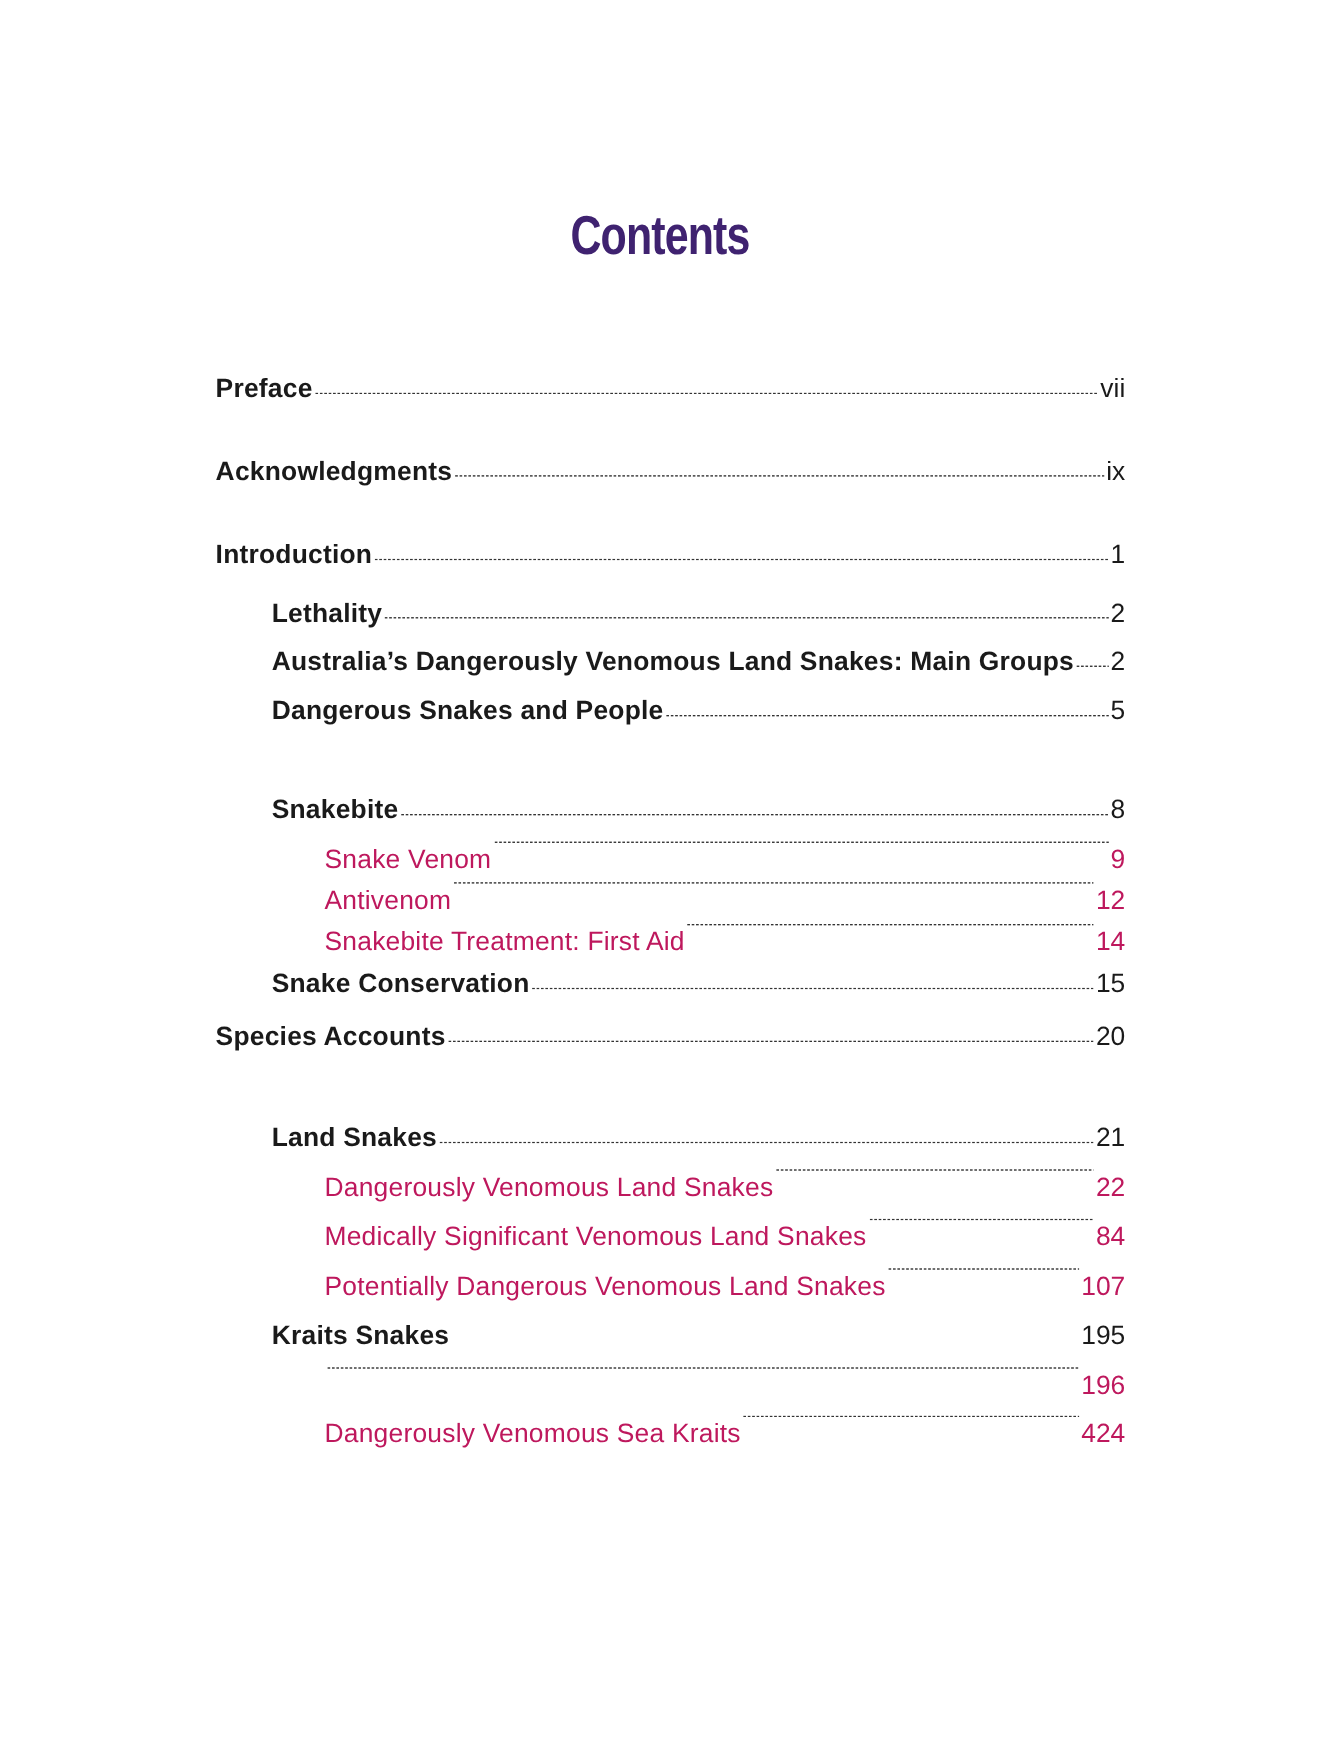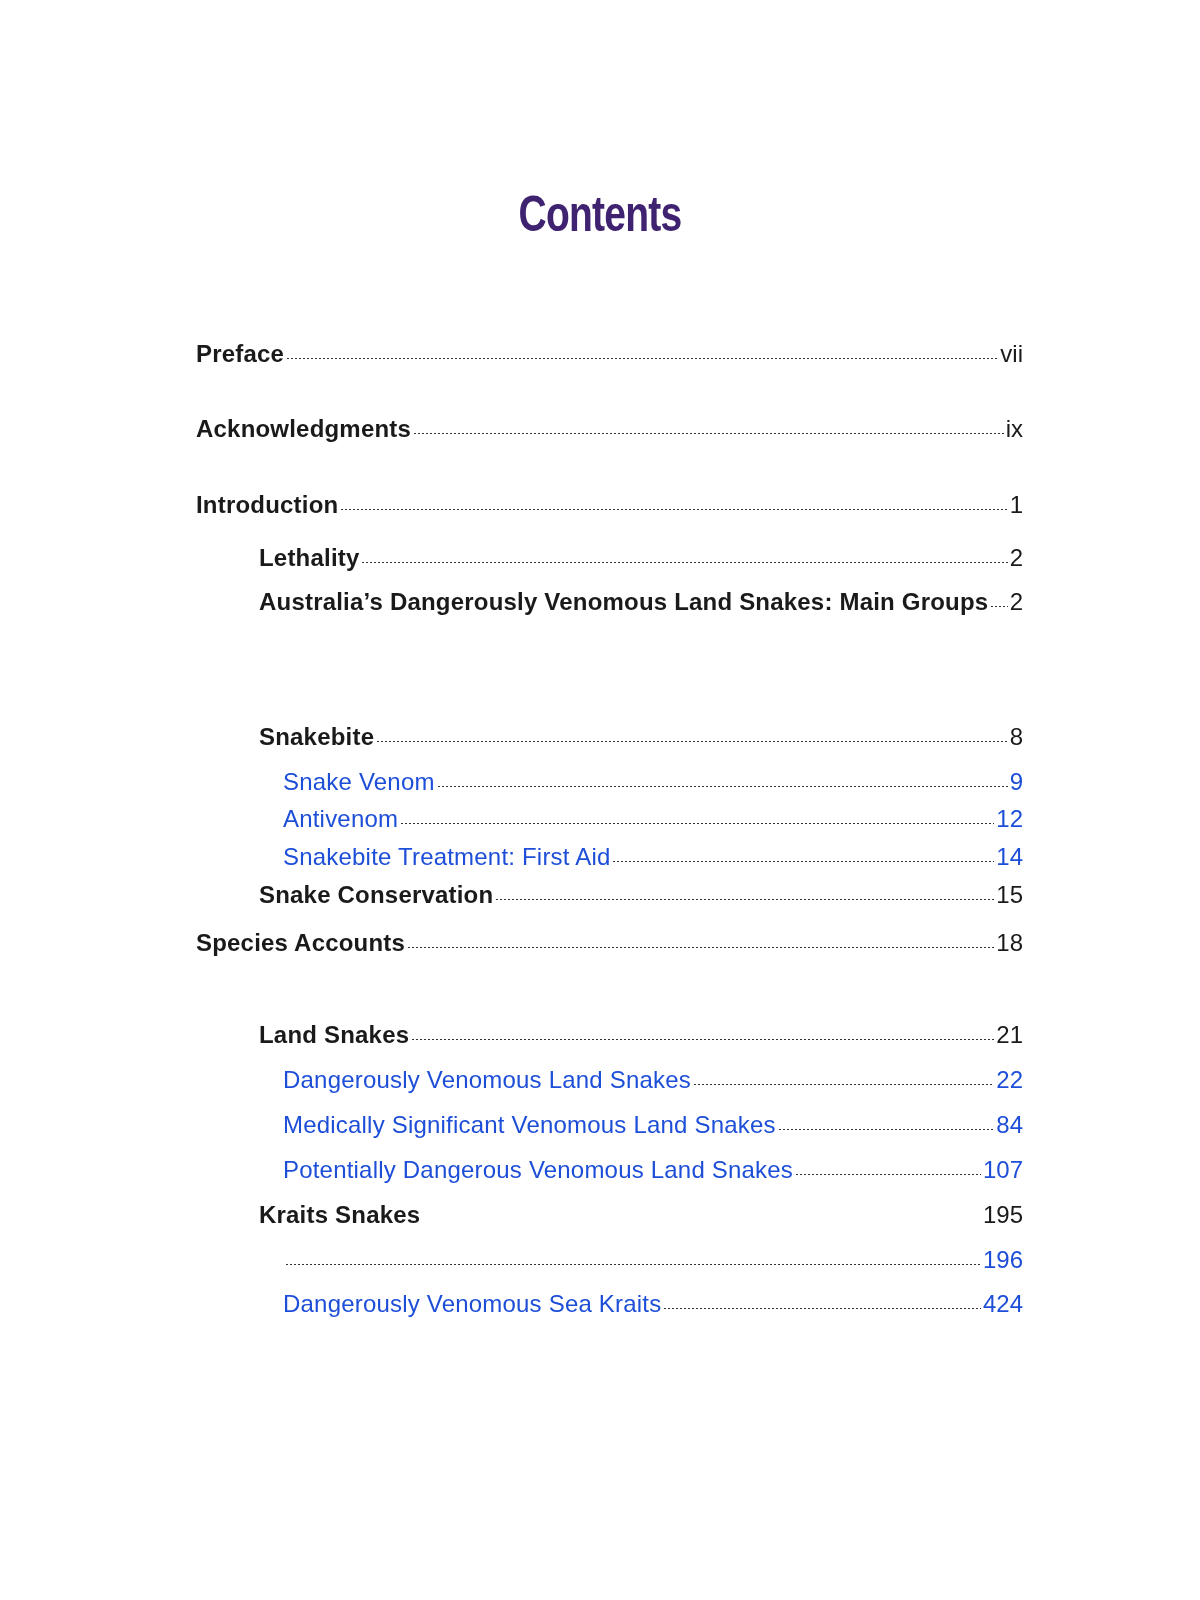--- a/index.html
+++ b/index.html
@@ -40,22 +40,22 @@
     .entry {
       position: absolute;
       display: flex;
       align-items: baseline;
       right: 177px;
       font-size: 24px;
       line-height: 30px;
       white-space: nowrap;
     }
     .entry.l1 { left: 196px; font-weight: bold; }
-    .entry.l2 { left: 259px; font-weight: bold; }
-    .entry.l3 { left: 283px; font-weight: normal; color: #1d4ed8; }
+    .entry.l2 { left: 247px; font-weight: bold; }
+    .entry.l3 { left: 295px; font-weight: normal; color: #be185d; align-items: flex-end; }
     .entry .label {
       flex: 0 0 auto;
       letter-spacing: 0.2px;
     }
     .entry .leader {
       flex: 1 1 auto;
       margin: 0 2px;
       height: 2px;
       align-self: baseline;
       position: relative;
@@ -106,20 +106,25 @@
     <span class="leader"></span>
     <span class="page">2</span>
   </div>
 
   <div class="entry l2" style="top:587px">
     <span class="label">Australia’s Dangerously Venomous Land Snakes: Main Groups</span>
     <span class="leader"></span>
     <span class="page">2</span>
   </div>
 
+  <div class="entry l2" style="top:632px">
+    <span class="label">Dangerous Snakes and People</span>
+    <span class="leader"></span>
+    <span class="page">5</span>
+  </div>
 
 
   <div class="entry l2" style="top:722px">
     <span class="label">Snakebite</span>
     <span class="leader"></span>
     <span class="page">8</span>
   </div>
 
   <div class="entry l3" style="top:767px">
     <span class="label">Snake Venom</span>
@@ -141,21 +146,21 @@
 
   <div class="entry l2" style="top:880px">
     <span class="label">Snake Conservation</span>
     <span class="leader"></span>
     <span class="page">15</span>
   </div>
 
   <div class="entry l1" style="top:928px">
     <span class="label">Species Accounts</span>
     <span class="leader"></span>
-    <span class="page">18</span>
+    <span class="page">20</span>
   </div>
 
   <div class="entry l2" style="top:1020px">
     <span class="label">Land Snakes</span>
     <span class="leader"></span>
     <span class="page">21</span>
   </div>
 
   <div class="entry l3" style="top:1065px">
     <span class="label">Dangerously Venomous Land Snakes</span>

